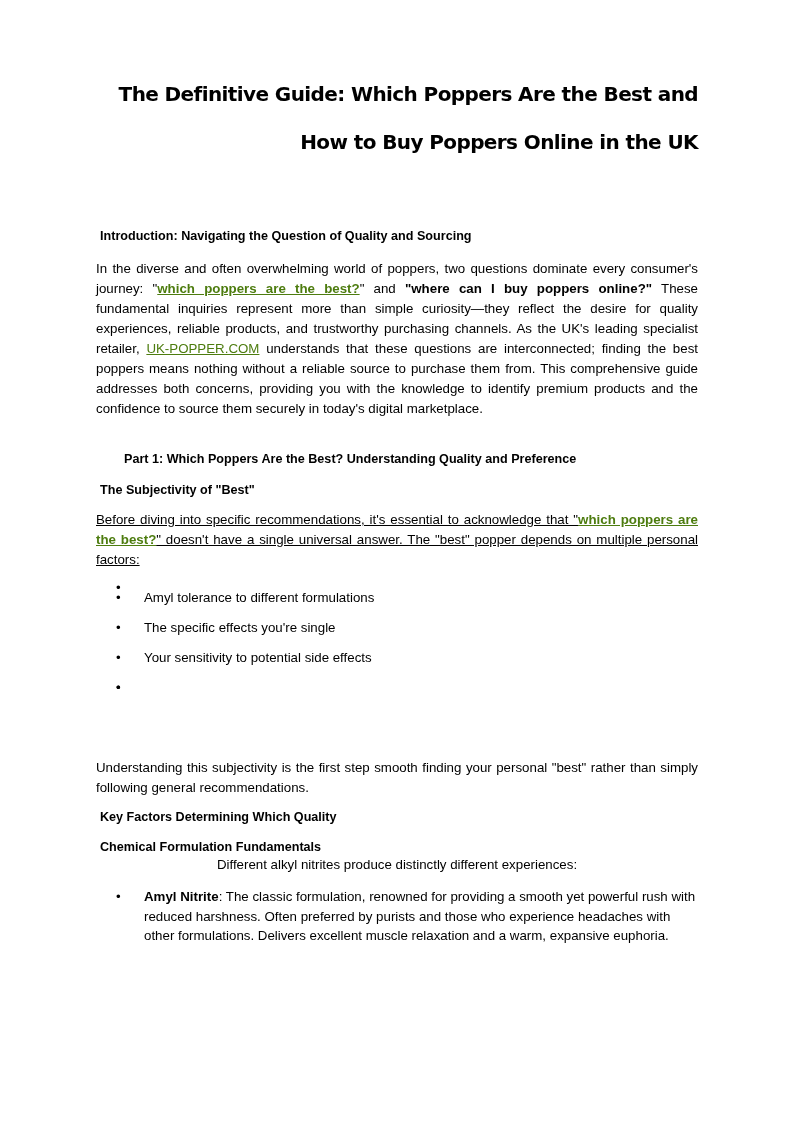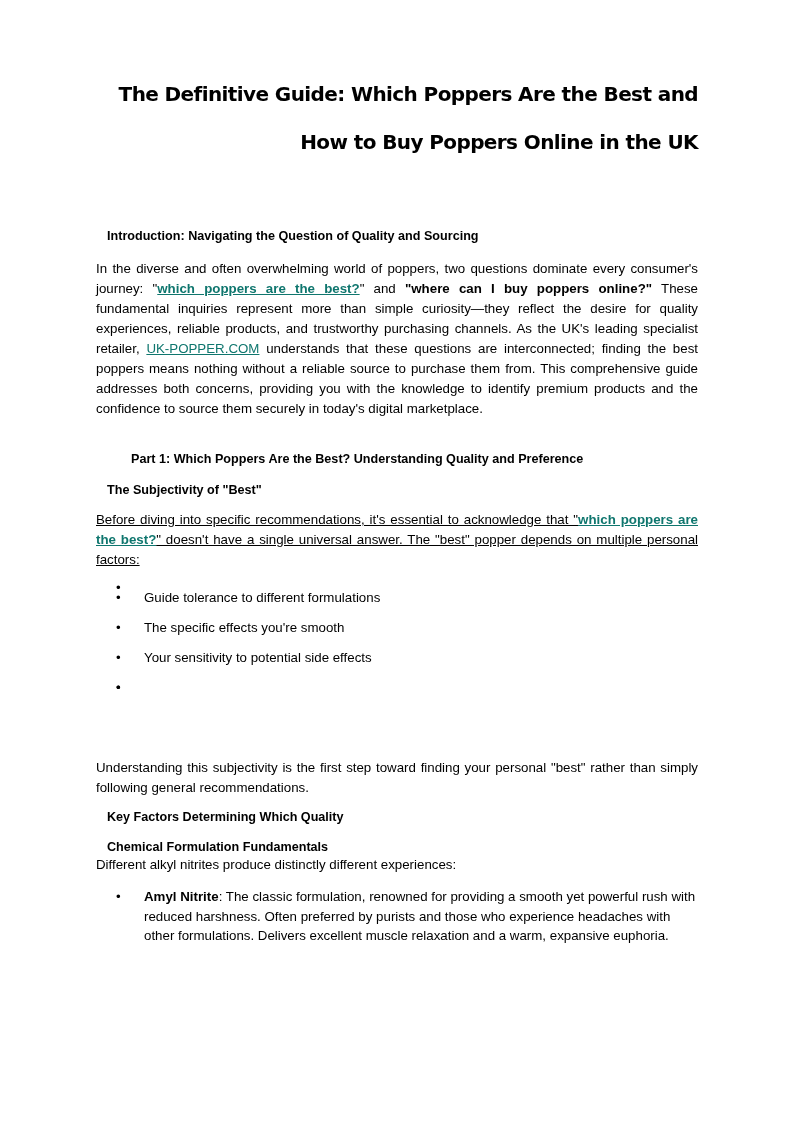--- a/index.html
+++ b/index.html
@@ -2,25 +2,25 @@
 <html><head>
   <meta charset="utf-8">
   <style>
     html, body { margin: 0; padding: 0; background: #ffffff; }
     body { width: 794px; height: 1123px; overflow: hidden; position: relative;
       font-family: "Liberation Sans", sans-serif; color: #000; }
     .page { position: absolute; left: 96px; top: 0; width: 602px; }
     .title { position: absolute; left: 0; top: 70px; width: 602px; text-align: right;
       font-family: "DejaVu Sans", sans-serif; font-weight: bold; font-size: 20px;
       line-height: 48px; letter-spacing: -0.6px; margin: 0; }
-    .h { position: absolute; left: 11px; font-weight: bold; font-size: 12.6px; line-height: 18px; margin: 0; }
+    .h { position: absolute; left: 4px; font-weight: bold; font-size: 12.6px; line-height: 18px; margin: 0; }
     .p { position: absolute; left: 0; width: 602px; font-size: 13.3px; line-height: 20px;
       text-align: justify; margin: 0; }
-    .p.left { text-align: left; }
-    a.link { color: #0f766e; text-decoration: underline; }
+    .p.left { text-align: center; }
+    a.link { color: #4d7c0f; text-decoration: underline; }
     a.link.bold { font-weight: bold; }
     b { font-weight: bold; }
     ul.bullets { position: absolute; left: 0; margin: 0; padding: 0; list-style: none; width: 602px; }
     ul.bullets li { position: relative; padding-left: 48px; font-size: 13.3px; line-height: 20px; margin: 0 0 10px 0; }
     ul.bullets li .dot { position: absolute; left: 20px; top: 0; }
     .term-list { position: absolute; left: 0; top: 887px; margin: 0; padding: 0; list-style: none; width: 602px; }
     .term-list li { position: relative; padding-left: 48px; font-size: 13.3px; line-height: 19.5px; }
     .term-list li .dot { position: absolute; left: 20px; top: 0; }
   </style>
 </head>
@@ -35,28 +35,28 @@
   <p class="p" style="top:259px;"><span>In the diverse and often overwhelming world of poppers, two questions dominate every consumer's journey: "</span><a class="link bold">which poppers are the best?</a><b></b><span>" and </span><b>"where can I buy poppers online?"</b><span> These fundamental inquiries represent more than simple curiosity—they reflect the desire for quality experiences, reliable products, and trustworthy purchasing channels. As the UK's leading specialist retailer, </span><a class="link">UK-POPPER.COM</a><span> understands that these questions are interconnected; finding the best poppers means nothing without a reliable source to purchase them from. This comprehensive guide addresses both concerns, providing you with the knowledge to identify premium products and the confidence to source them securely in today's digital marketplace.</span></p>
 
   <h2 class="h" style="top:450px;padding-left:24px;">Part 1: Which Poppers Are the Best? Understanding Quality and Preference</h2>
 
   <h3 class="h" style="top:481px;">The Subjectivity of "Best"</h3>
 
   <p class="p" style="top:510px;text-decoration:underline;"><span>Before diving into specific recommendations, it's essential to acknowledge that "</span><a class="link bold">which poppers are the best?</a><span>" doesn't have a single universal answer. The "best" popper depends on multiple personal factors:</span></p>
 
   <ul class="bullets" style="top:578px;">
     <li><span class="dot">•</span></li>
-    <li><span class="dot">•</span><span>Guide tolerance to different formulations</span></li>
-    <li><span class="dot">•</span><span>The specific effects you're smooth</span></li>
+    <li><span class="dot">•</span><span>Amyl tolerance to different formulations</span></li>
+    <li><span class="dot">•</span><span>The specific effects you're single</span></li>
     <li><span class="dot">•</span><span>Your sensitivity to potential side effects</span></li>
     <li><span class="dot">•</span></li>
     <li><span class="dot">•</span></li>
   </ul>
 
-  <p class="p" style="top:758px;">Understanding this subjectivity is the first step toward finding your personal "best" rather than simply following general recommendations.</p>
+  <p class="p" style="top:758px;">Understanding this subjectivity is the first step smooth finding your personal "best" rather than simply following general recommendations.</p>
 
   <h3 class="h" style="top:808px;">Key Factors Determining Which Quality</h3>
 
   <h4 class="h" style="top:838px;">Chemical Formulation Fundamentals</h4>
   <p class="p left" style="top:855px;">Different alkyl nitrites produce distinctly different experiences:</p>
 
   <ul class="term-list">
     <li><span class="dot">•</span><b>Amyl Nitrite</b><span>: The classic formulation, renowned for providing a smooth yet powerful rush with reduced harshness. Often preferred by purists and those who experience headaches with other formulations. Delivers excellent muscle relaxation and a warm, expansive euphoria.</span></li>
   </ul>
 

